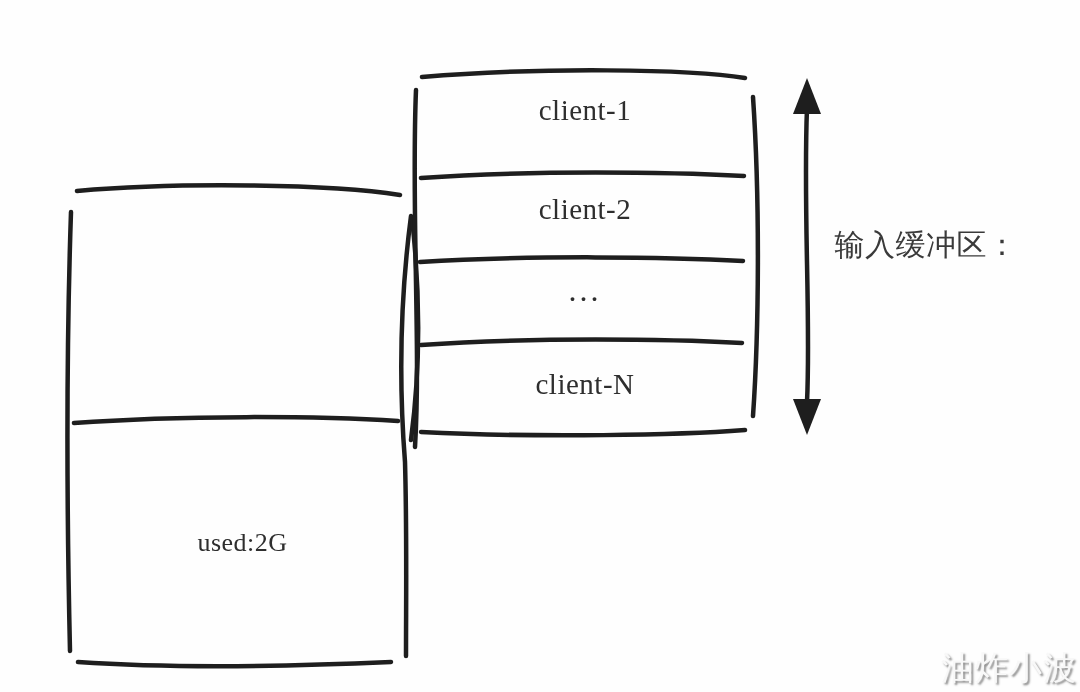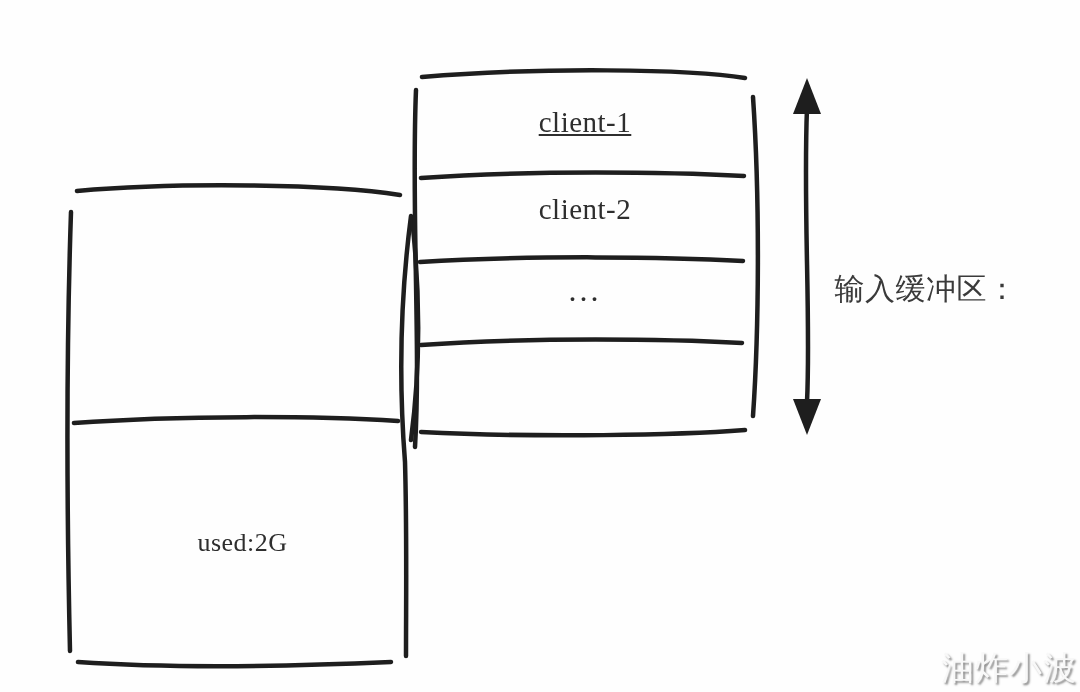--- a/index.html
+++ b/index.html
@@ -33,30 +33,29 @@
     font-size: 31px;
   }
   .lbl-used {
     left: 70px; top: 528px; width: 345px;
     font-size: 26px;
   }
   .client-row {
     left: 420px; width: 330px;
     font-size: 29px;
   }
-  .row-0 { top: 106px; text-decoration: underline; }
+  .row-0 { top: 94px; }
   .row-1 { top: 193px; }
   .row-2 { top: 272px; font-size: 32px; letter-spacing: 3px; }
   .row-3 { top: 368px; }
   .lbl-buffer {
     left: 808px; top: 226px; width: 236px;
     font-size: 30px;
     line-height: 37px;
     color: #3a3a3a;
-    margin-top: 44px;
   }
   .watermark {
     position: absolute;
     left: 938px; top: 646px;
     width: 142px;
     font-size: 33px;
     letter-spacing: 1px;
     text-align: center;
     color: #f8f8f8;
     text-shadow: 2px 2px 2px rgba(125,125,125,0.85);
@@ -92,20 +91,21 @@
       <polygon points="807,78 793,114 821,114"></polygon>
       <polygon points="807,435 793,399 821,399"></polygon>
     </g>
   </svg>
 
   <div class="label lbl-used">used:2G</div>
 
   <div class="label client-row row-0">client-1</div>
   <div class="label client-row row-1">client-2</div>
   <div class="label client-row row-2">...</div>
+  <div class="label client-row row-3">client-N</div>
 
   <div class="label lbl-buffer">
     <div>输入缓冲区：</div>
   </div>
 
   <div class="watermark">油炸小波</div>
 
 </div>
 
 </body></html>

